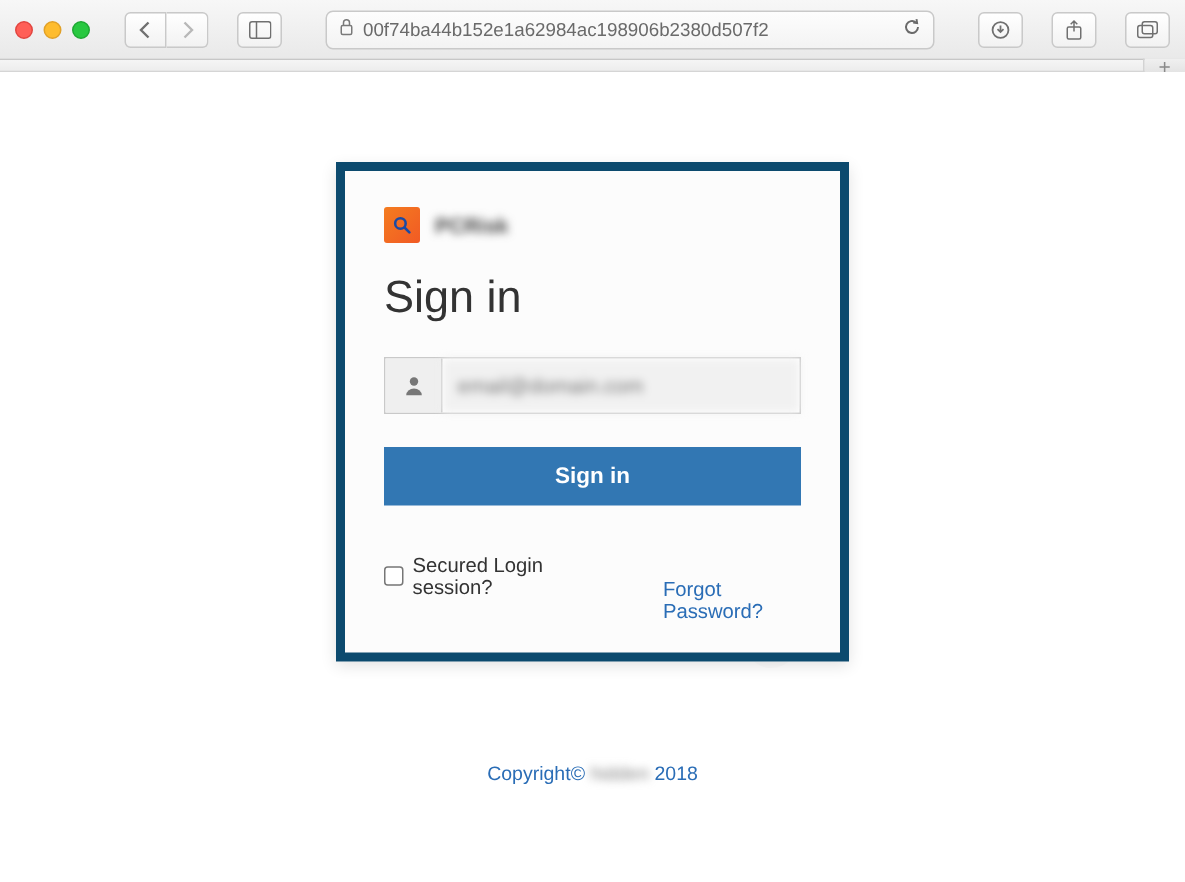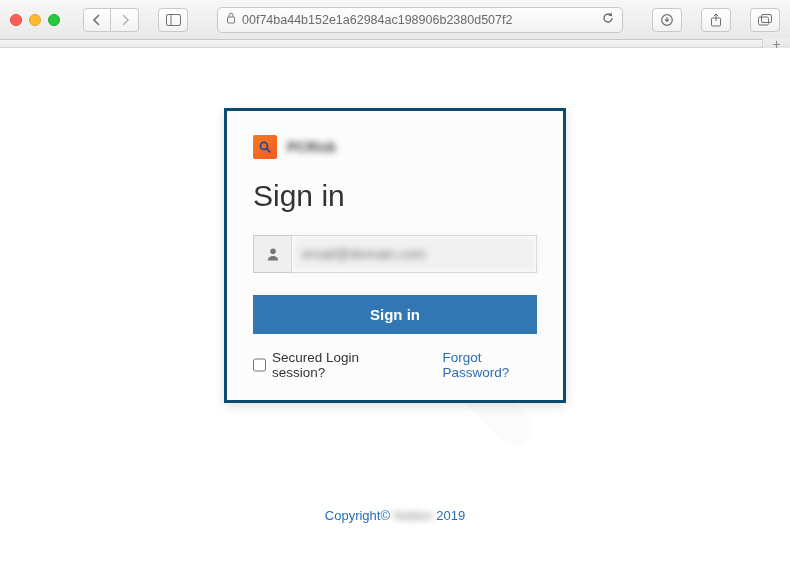--- a/index.html
+++ b/index.html
@@ -96,21 +96,21 @@
   }
   .watermark svg { width: 260px; height: 260px; margin-right: -20px; }
 
   .card {
     position: absolute;
     top: 60px;
     left: 50%;
     transform: translateX(-50%);
     width: 342px;
     background: #fcfcfc;
-    border: 3px solid #0c4a6e;
+    border: 6px solid #0c4a6e;
     box-shadow: 0 3px 10px rgba(0,0,0,0.12);
     padding: 24px 26px 20px;
   }
   .brand-row { display:flex; align-items:center; gap:10px; margin-bottom:20px; }
   .brand-logo {
     width: 24px; height:24px;
     background: linear-gradient(135deg,#f47c20,#f15a24);
     display:flex; align-items:center; justify-content:center;
     border-radius: 2px;
   }
@@ -161,21 +161,21 @@
   .below-row {
     display:flex;
     justify-content:space-between;
     align-items:center;
     margin-top:16px;
     font-size:13.5px;
     gap:48px;
   }
   .chk { display:flex; align-items:center; gap:6px; color:#333; }
   .chk input { width:14px; height:14px; }
-  .link { color:#2a6db6; text-decoration:none; cursor:pointer; }
+  .link { color:#2a6db6; text-decoration:none; cursor:pointer;margin-top:32px; }
 
   .footer {
     position:absolute;
     top: 460px;
     left:0; right:0;
     text-align:center;
     font-size:13px;
     color:#2a6db6;
   }
   .footer .blur { filter: blur(3px); color:#888; }
@@ -289,16 +289,16 @@
         <input type="checkbox" style="">
         <span>Secured Login session?</span>
       </label>
       <a class="link">Forgot Password?</a>
     </div>
   </div>
 
   <div class="footer">
     <span>Copyright©</span>
     <span class="blur">hidden</span>
-    <span>2019</span>
+    <span>2018</span>
   </div>
 
 </div>
 
 </body></html>

